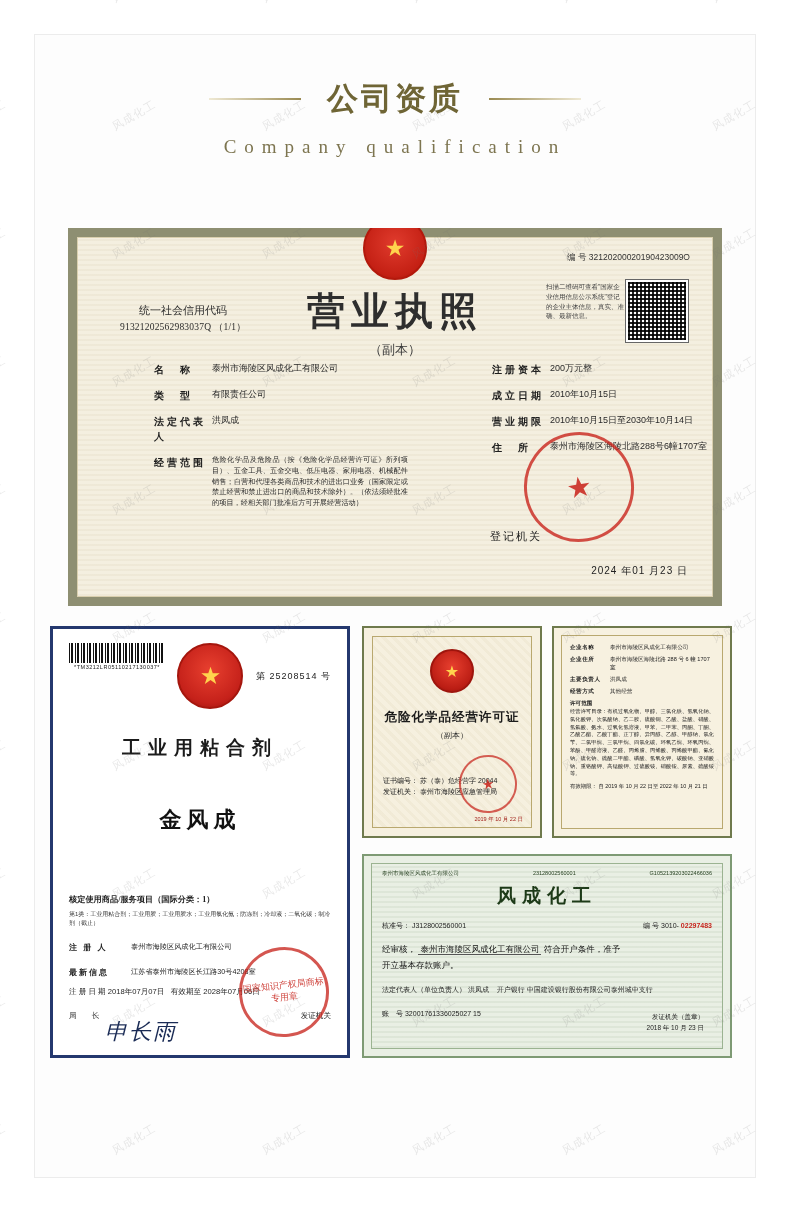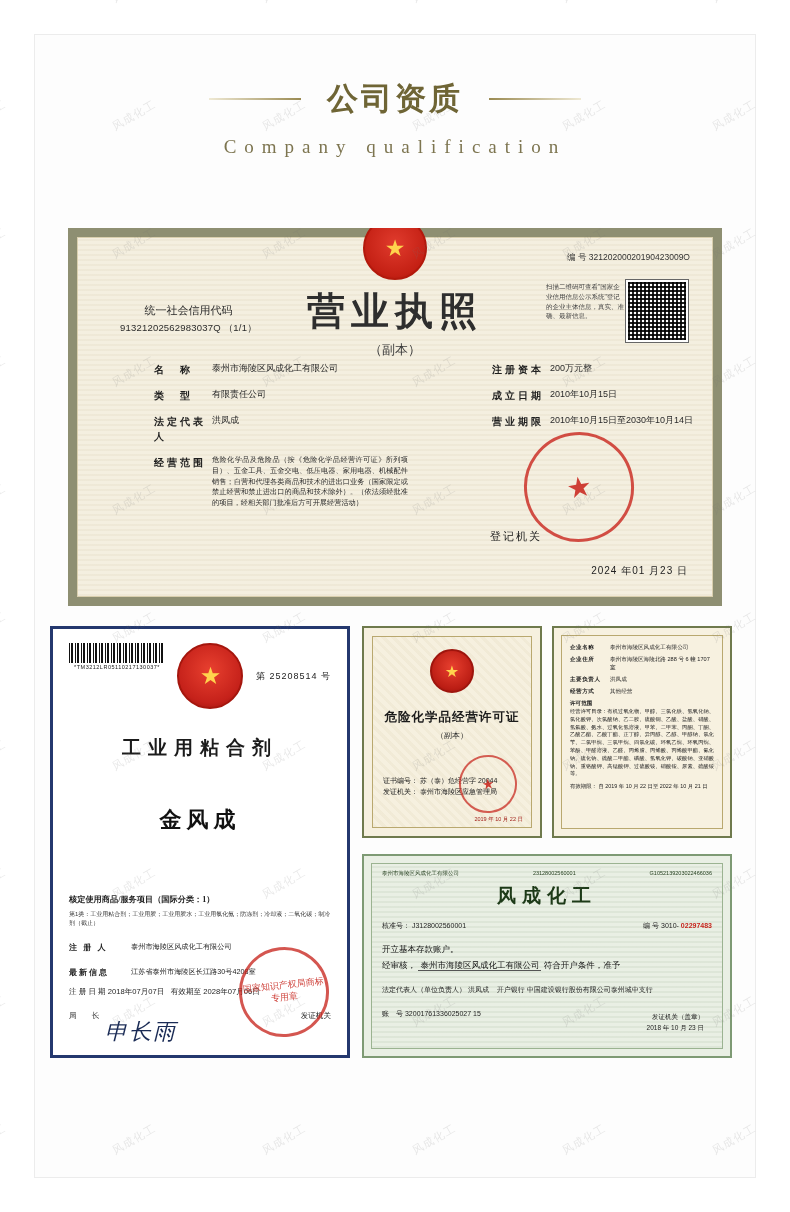--- a/index.html
+++ b/index.html
@@ -159,21 +159,21 @@
   }
   #biz .usci {
     position: absolute;
     left: 42px;
     top: 64px;
     font-size: 11px;
     color: #2b2b2b;
     text-align: center;
     line-height: 1.6;
   }
-  #biz .usci .num { font-size: 9.5px; letter-spacing: 0.2px; }
+  #biz .usci .num { font-size: 9.5px; letter-spacing: 0.2px; font-family: Liberation Serif, serif; }
   #biz .qr {
     position: absolute;
     right: 24px;
     top: 42px;
     width: 58px;
     height: 58px;
     background:
       repeating-linear-gradient(0deg, #222 0 2px, #fff 2px 4px),
       repeating-linear-gradient(90deg, #222 0 2px, #fff 2px 4px);
     background-blend-mode: multiply;
@@ -610,20 +610,24 @@
           <div class="fval">200万元整</div>
         </div>
         <div class="frow">
           <div class="flabel">成立日期</div>
           <div class="fval">2010年10月15日</div>
         </div>
         <div class="frow">
           <div class="flabel">营业期限</div>
           <div class="fval">2010年10月15日至2030年10月14日</div>
         </div>
+        <div class="frow">
+          <div class="flabel">住　所</div>
+          <div class="fval">泰州市海陵区海陵北路288号6幢1707室</div>
+        </div>
       </div>
 
       <div class="regauth">登记机关</div>
       <div class="seal">★</div>
       <div class="date">2024 年01 月23 日</div>
     </div>
   </div>
 
   <div class="cert" id="tm">
     <div class="tm-head">
@@ -734,26 +738,26 @@
           <span>J3128002560001</span>
         </span>
         <span>
           <span>编 号</span>
           <span>3010-</span>
           <span class="bk-no">02297483</span>
         </span>
       </div>
 
       <div class="bk-body">
-        <div>开立基本存款账户。</div>
         <div>
           <span>经审核，</span>
           <span class="u">泰州市海陵区风成化工有限公司</span>
           <span>符合开户条件，准予</span>
         </div>
+        <div>开立基本存款账户。</div>
       </div>
 
       <div class="bk-sub">
         <span>法定代表人（单位负责人）</span>
         <span class="u">洪凤成</span>
         &nbsp;&nbsp;
         <span>开户银行</span>
         <span class="u">中国建设银行股份有限公司泰州城中支行</span>
       </div>
       <div class="bk-sub">

